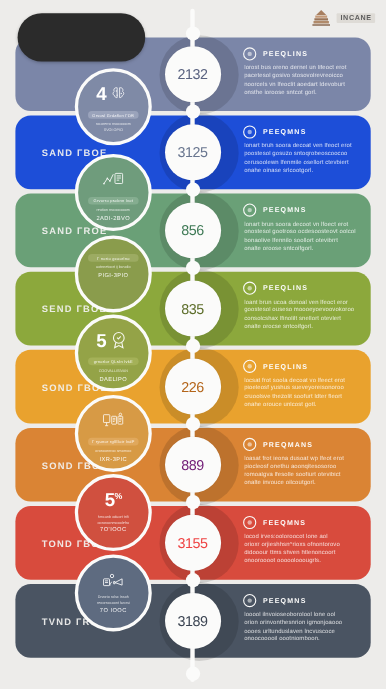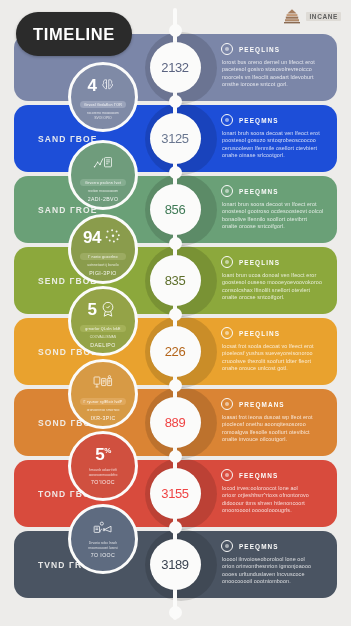--- a/index.html
+++ b/index.html
@@ -355,38 +355,20 @@
         </div>
         <div class="bband" style="background: rgb(133, 173, 144);">
           <span>Grvorro pscknn lvot</span>
         </div>
         <div class="bsub">
           <span>reotion  rnooooooom</span>
         </div>
         <div class="bdate">2ADI-2BVO</div>
       </div>
       <div class="badge" style="top: 214px; background: rgb(138, 156, 76);">
-        <div class="badge-top">
-          <div class="bnum">94</div>
-          <div class="bicon">
-            <svg viewBox="0 0 20 20">      
-              <g fill="#ffffff">        
-                <circle cx="4" cy="4" r="1.1"></circle>
-                <circle cx="9" cy="2.6" r="1.1"></circle>
-                <circle cx="14" cy="4" r="1.1"></circle>        
-                <circle cx="16.5" cy="8" r="1.1"></circle>
-                <circle cx="15" cy="12.6" r="1.1"></circle>
-                <circle cx="11" cy="15" r="1.1"></circle>        
-                <circle cx="6.4" cy="14" r="1.1"></circle>
-                <circle cx="3" cy="10.4" r="1.1"></circle>        
-                <circle cx="10" cy="8.6" r="1.4"></circle>      
-              </g>    
-            </svg>
-          </div>
-        </div>
         <div class="bband" style="background: rgb(156, 171, 98);">
           <span>Г norio gcoorlno</span>
         </div>
         <div class="bsub">
           <span>uotnnetoort ij bcnoilo</span>
         </div>
         <div class="bdate">PIGI-3PIO</div>
       </div>
       <div class="badge" style="top: 286px; background: rgb(148, 163, 71);">
         <div class="badge-top">
@@ -480,32 +462,31 @@
       <div class="bignum" style="top: 209px;">
         <span style="color: rgb(63, 122, 86);">856</span>
       </div>
       <div class="bignum" style="top: 280px;">
         <span style="color: rgb(93, 110, 42);">835</span>
       </div>
       <div class="bignum" style="top: 351px;">
         <span style="color: rgb(180, 101, 26);">226</span>
       </div>
       <div class="bignum" style="top: 422px;">
-        <span style="color: #ef4444; text-align: right;">889</span>
+        <span style="color: #701a75; text-align: right;">889</span>
       </div>
       <div class="bignum" style="top: 493px;">
         <span style="color: #ef4444;">3155</span>
       </div>
       <div class="bignum" style="top: 564px; justify-content: center;">
         <span style="color: rgb(59, 68, 82);">3189</span>
       </div>
     </div>
 
   <div class="title-pill">
-    <div class="t1">TIMELINE</div>
   </div>
 
   <div class="logo">
     <div class="logo-mark">
       <svg viewBox="0 0 22 16">
         <path d="M3 14h16v1.4H3z" fill="#8a6a52"></path>
         <path d="M4 11.2h14v2.2H4z" fill="#b08a6a"></path>
         <path d="M4.8 8.6h12.4v2.1H4.8z" fill="#9a7457"></path>
         <path d="M5.6 6.1h10.8v2H5.6z" fill="#c49a78"></path>
         <path d="M11 1.2 6.4 5.6h9.2z" fill="#a87f60"></path>

